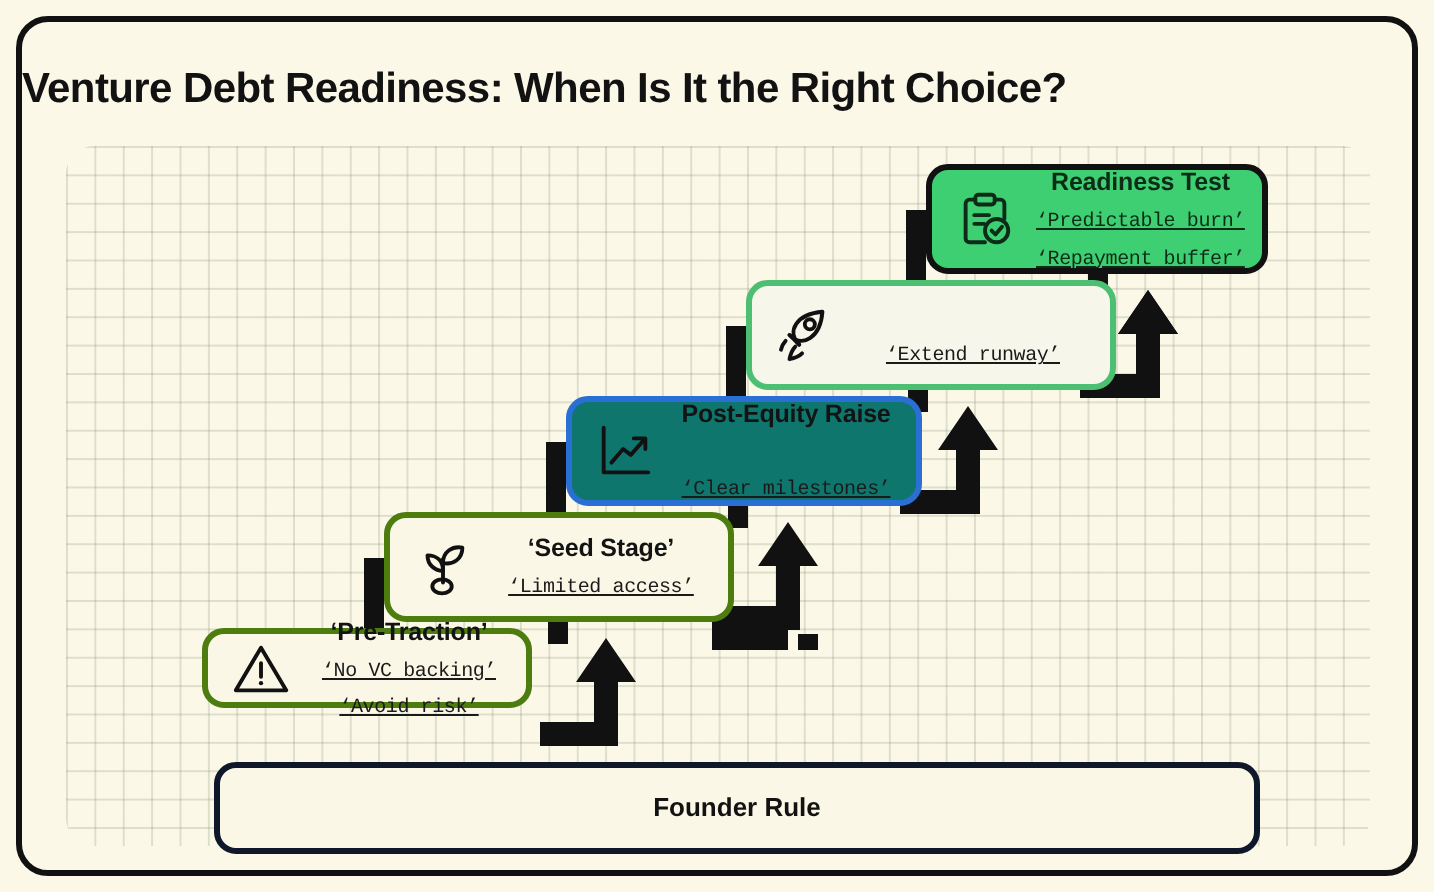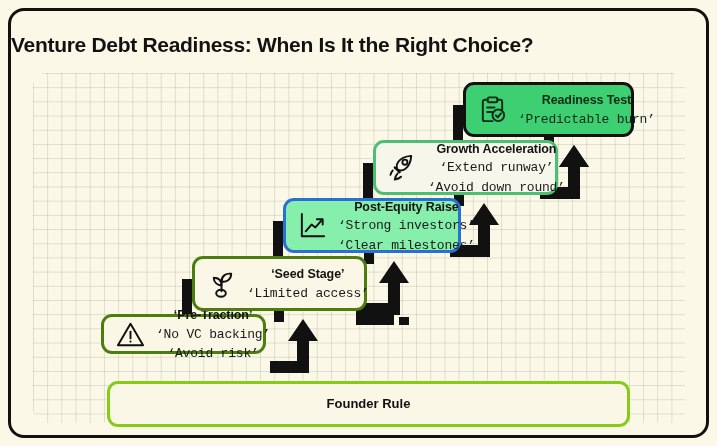--- a/index.html
+++ b/index.html
@@ -50,35 +50,35 @@
     display:flex;align-items:center;justify-content:center;
   }
   .node .txt{flex:1 1 auto;text-align:center;}
   .node .hd{
     font-size:12.5px;font-weight:bold;color:#131313;
     line-height:1.25;letter-spacing:-0.1px;
     font-family:"Liberation Sans", sans-serif;
     white-space:nowrap;
   }
   .node .ln{
-    font-size:13px;color:#1a1a1a;line-height:1.34;
+    font-size:10px;color:#1a1a1a;line-height:1.34;
     font-family:"Liberation Mono", monospace;
-    white-space:nowrap;letter-spacing:-0.2px;
+    white-space:nowrap;letter-spacing:-0.2px;text-decoration:underline;
   }
 
   #node-green{background:#3dcf72;border-color:#111111;}
   #node-green .hd{color:#0d2c17;}
   #node-green .ln{color:#0d2c17;}
   #node-growth{border-color:#4cbf72;background:#f7f6ea;}
-  #node-equity{border-color:#2a6fd4;background:#86efac;}
+  #node-equity{border-color:#2a6fd4;background:#0f766e;}
 
   .founder{
     position:absolute;left:96px;top:370px;width:523px;height:46px;
     box-sizing:border-box;
-    border:3px solid #84cc16;border-radius:11px;background:#faf7e6;
+    border:3px solid #0f172a;border-radius:11px;background:#faf7e6;
     display:flex;flex-direction:column;align-items:center;justify-content:center;
   }
   .founder .fh{
     font-size:13px;font-weight:bold;color:#121212;
     font-family:"Liberation Sans", sans-serif;line-height:1.3;
   }
   .founder .fs{
     font-size:11.3px;color:#1c1c1c;
     font-family:"Liberation Mono", monospace;line-height:1.35;letter-spacing:-0.2px;
   }
@@ -145,57 +145,57 @@
   <div class="node" id="node-equity" style="left:272px;top:187px;width:178px;height:55px;">
     <span class="ico">
       <svg viewBox="0 0 32 32" width="31" height="31" fill="none" stroke="#111111" stroke-width="2" stroke-linecap="round" stroke-linejoin="round">
         <path d="M5 4 L5 27 L28 27"></path>
         <path d="M9 22 L15 15 L19 18 L26 10"></path>
         <path d="M20.5 9.5 L26.5 9.5 L26.5 15"></path>
       </svg>
     </span>
     <span class="txt">
       <span class="hd">Post-Equity Raise</span><br>
-      <span class="ln">‘Strong investors’</span><br>
+      <br>
       <span class="ln">‘Clear milestones’</span>
     </span>
   </div>
 
   <div class="node" id="node-growth" style="left:362px;top:129px;width:185px;height:55px;">
     <span class="ico">
       <svg viewBox="0 0 32 32" width="31" height="31" fill="none" stroke="#111111" stroke-width="2" stroke-linecap="round" stroke-linejoin="round">
         <path d="M13 21 C6 14 12 5 25 4 C24 17 15 23 8 16"></path>
         <path d="M13 21 L8 16"></path>
         <circle cx="18.5" cy="10.5" r="2.6"></circle>
         <path d="M11 22 C9 24 8.5 26 8 28.5 C10.5 28 12.5 27.5 14.5 25.5"></path>
         <path d="M6 19 C4.5 20.5 4 22 3.6 23.6"></path>
       </svg>
     </span>
     <span class="txt">
-      <span class="hd">Growth Acceleration</span><br>
+      <br>
       <span class="ln">‘Extend runway’</span><br>
-      <span class="ln">‘Avoid down round’</span>
     </span>
   </div>
 
   <div class="node" id="node-green" style="left:452px;top:71px;width:171px;height:55px;">
     <span class="ico">
       <svg viewBox="0 0 32 32" width="31" height="31" fill="none" stroke="#0d2c17" stroke-width="2" stroke-linecap="round" stroke-linejoin="round">
         <path d="M11 6 L8 6 C6.9 6 6 6.9 6 8 L6 26 C6 27.1 6.9 28 8 28 L16 28"></path>
         <path d="M21 6 L24 6 C25.1 6 26 6.9 26 8 L26 16"></path>
         <rect x="11" y="3.5" width="10" height="5" rx="1.6"></rect>
         <line x1="10.5" y1="14" x2="18" y2="14"></line>
         <line x1="10.5" y1="18.5" x2="15.5" y2="18.5"></line>
         <circle cx="22" cy="22" r="6"></circle>
         <path d="M19.4 22 L21.4 24 L24.8 20"></path>
       </svg>
     </span>
     <span class="txt">
       <span class="hd">Readiness Test</span><br>
       <span class="ln">‘Predictable burn’</span><br>
+      <span class="ln">‘Repayment buffer’</span>
     </span>
   </div>
 
   <div class="founder">
     <div class="fh">Founder Rule</div>
   </div>
 
 </div>
 
 </body></html>

